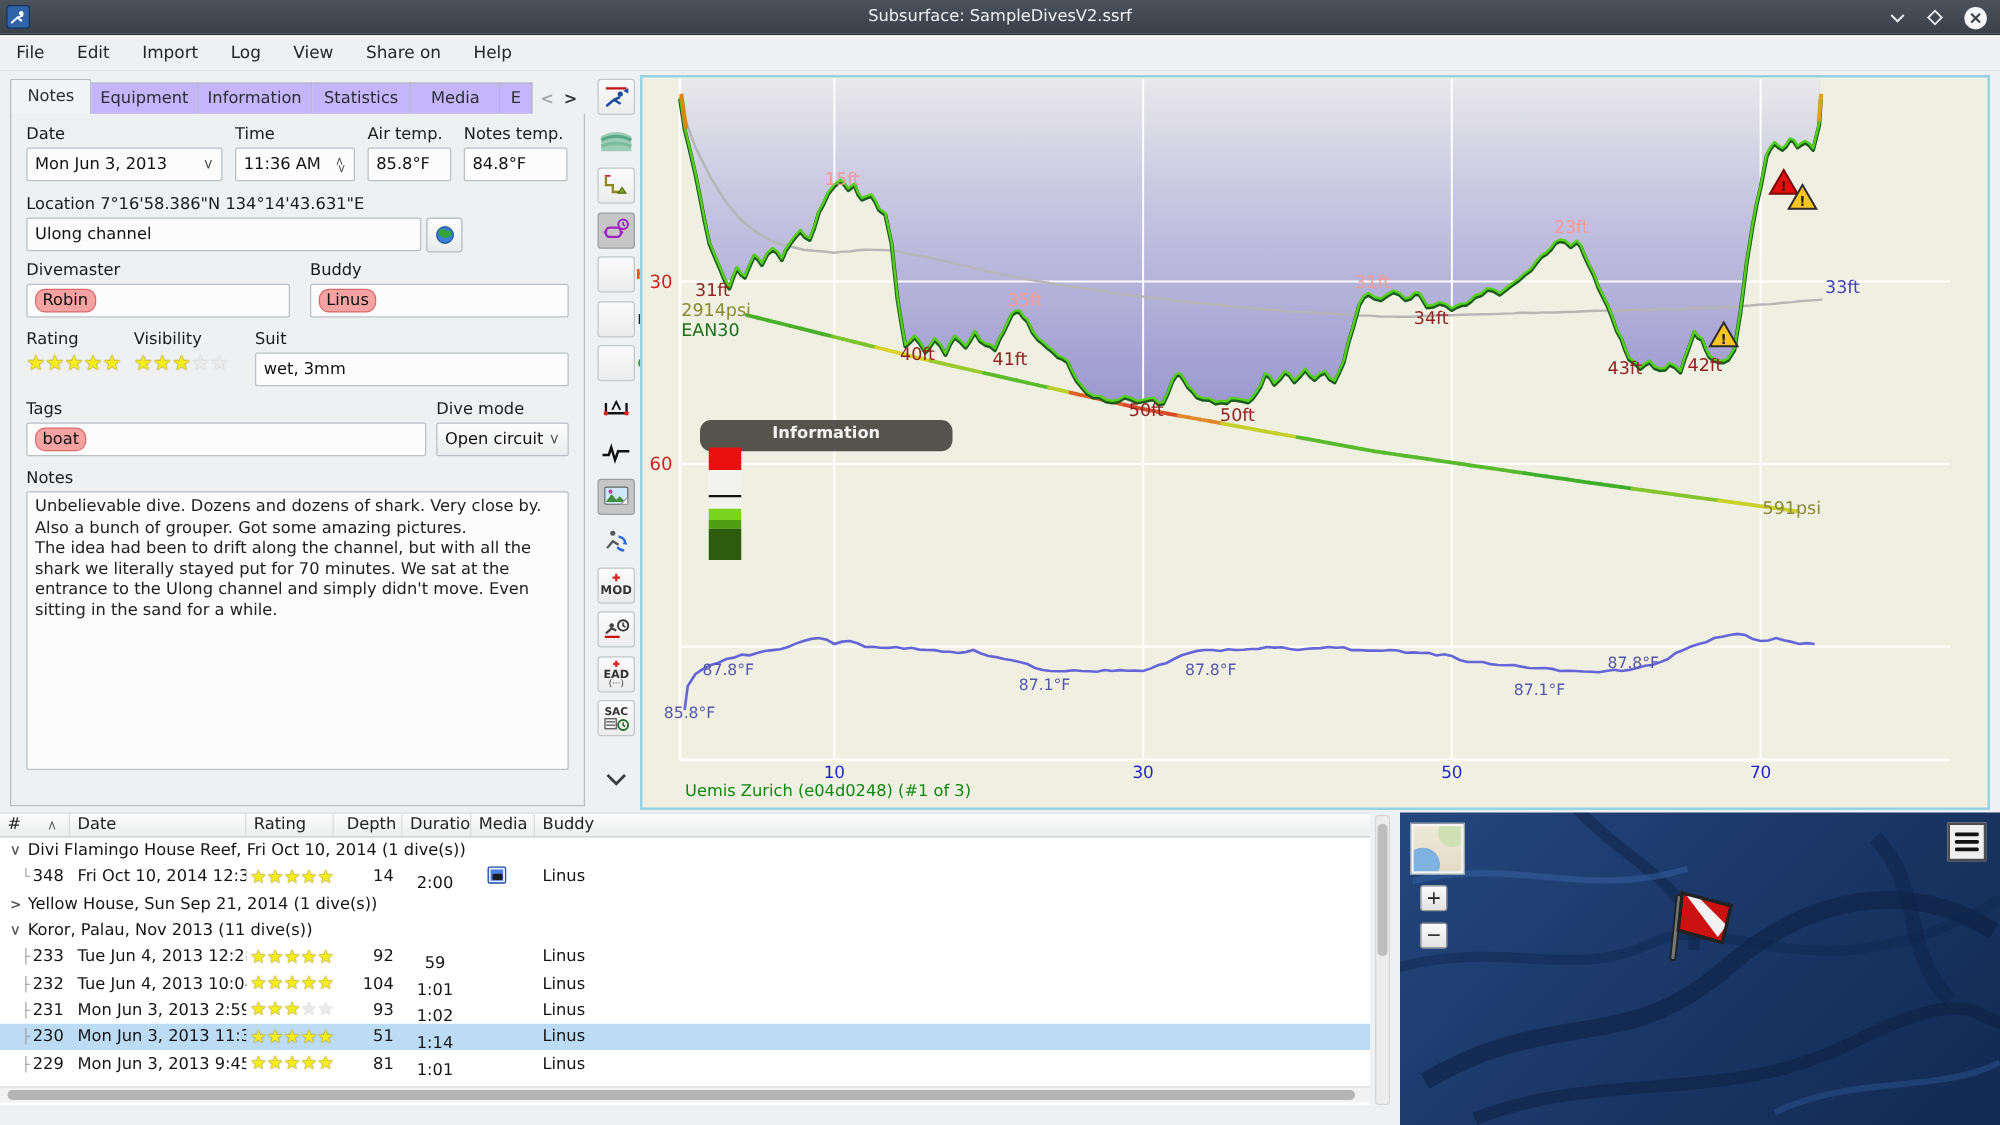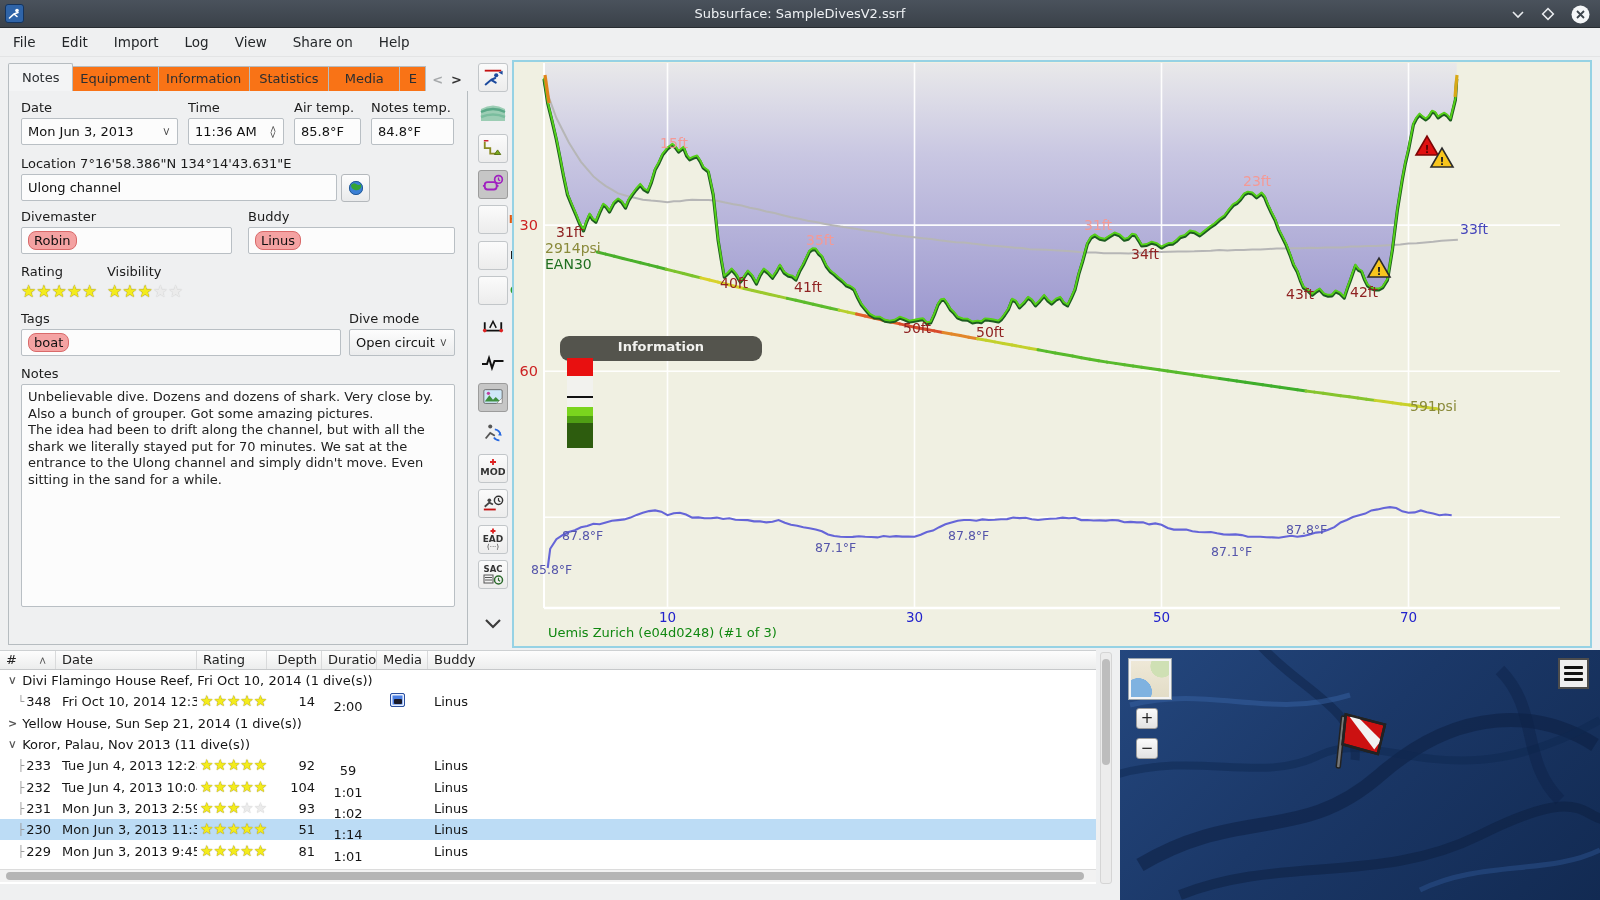--- a/index.html
+++ b/index.html
@@ -16,21 +16,21 @@
   .wincontrols { position:absolute; right:10px; top:0; height:28px; display:flex; align-items:center; gap:16px; }
 
   
   .menubar { position:absolute; left:0; top:28px; width:1600px; height:29px; background:#eff0f1;
     border-bottom:1px solid #e3e4e5; display:flex; align-items:center; }
   .menubar span { padding:0 13px; font-size:13.5px; color:#232629; }
 
   
   .left-panel { position:absolute; left:8px; top:63px; width:460px; height:582px; }
   .tabbar { display:flex; height:29px; align-items:flex-end; }
-  .tab { height:26px; line-height:24px; text-align:center; background:#f97316;
+  .tab { height:26px; line-height:24px; text-align:center; background:#c4b5fd;
     border:1px solid #b6bcc0; border-left:none; font-size:13px; color:#2b2e31; overflow:hidden; white-space:nowrap; }
   .tab.first { border-left:1px solid #b6bcc0; }
   .tab.active { background:#f3f4f5; height:29px; line-height:28px; border-bottom:1px solid #f3f4f5;
     border-top-left-radius:2px; border-top-right-radius:2px; }
   .tabarrows { display:flex; align-items:center; gap:8px; padding:0 6px; height:26px; font-weight:bold; }
   .tab-content { position:absolute; left:0; top:28px; right:0; bottom:0; background:#eff0f1;
     border:1px solid #b6bcc0; border-top:none; padding:9px 12px; }
   .flabel { font-size:13px; color:#1b1b1b; margin-bottom:3px; }
   .field { background:#fcfcfc; border:1px solid #b9bfc4; border-radius:2px; height:27px;
     display:flex; align-items:center; padding:0 6px; font-size:13px; color:#111; }
@@ -223,20 +223,26 @@
       </div>
     </div>
     <div style="display:flex; margin-top:10px">
       <div style="width:86px">
         <div class="flabel">Rating</div>
         <div style="margin-top:4px"><span class="st on">★</span><span class="st on">★</span><span class="st on">★</span><span class="st on">★</span><span class="st on">★</span></div>
       </div>
       <div style="width:97px">
         <div class="flabel">Visibility</div>
         <div style="margin-top:4px"><span class="st on">★</span><span class="st on">★</span><span class="st on">★</span><span class="st off">★</span><span class="st off">★</span></div>
+      </div>
+      <div style="flex:1">
+        <div class="flabel">Suit</div>
+        <div class="field">
+            <span>wet, 3mm</span>
+          </div>
       </div>
     </div>
     <div style="display:flex; margin-top:11px">
       <div style="width:328px">
         <div class="flabel">Tags</div>
         <div class="field" style="width:320px">
             <span class="chip">boat</span>
           </div>
       </div>
       <div style="flex:1">

